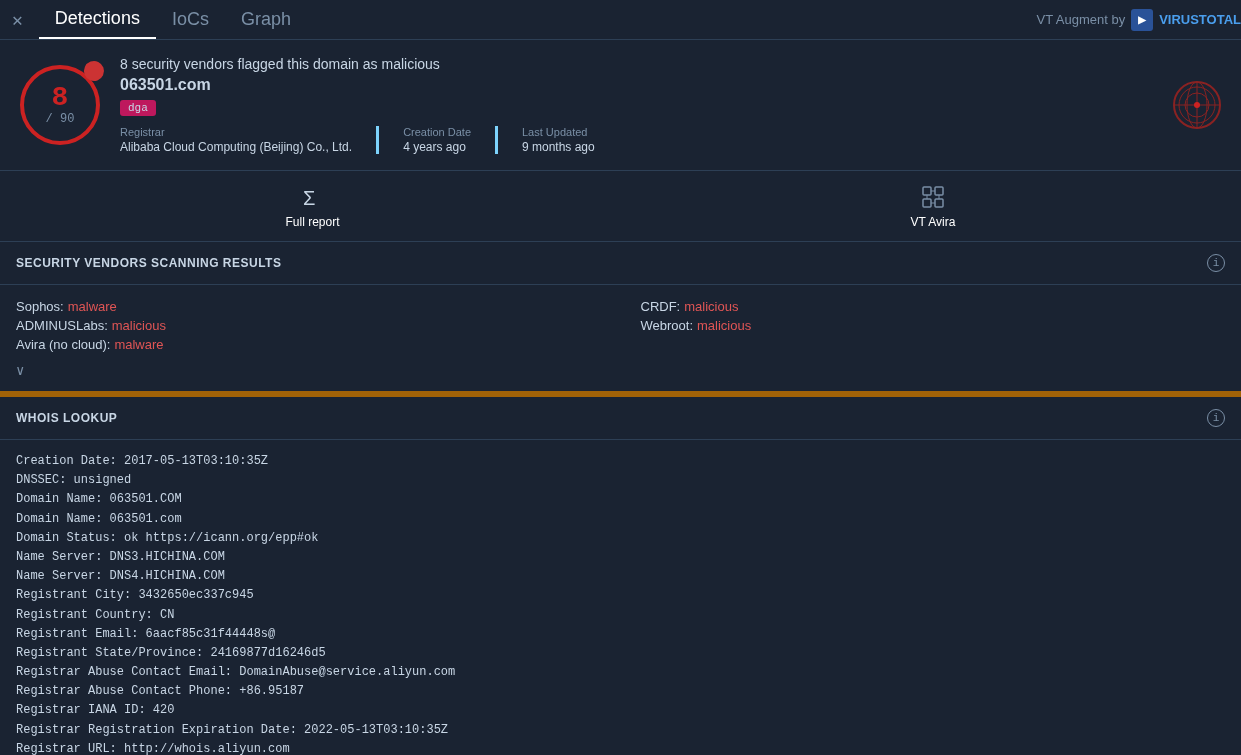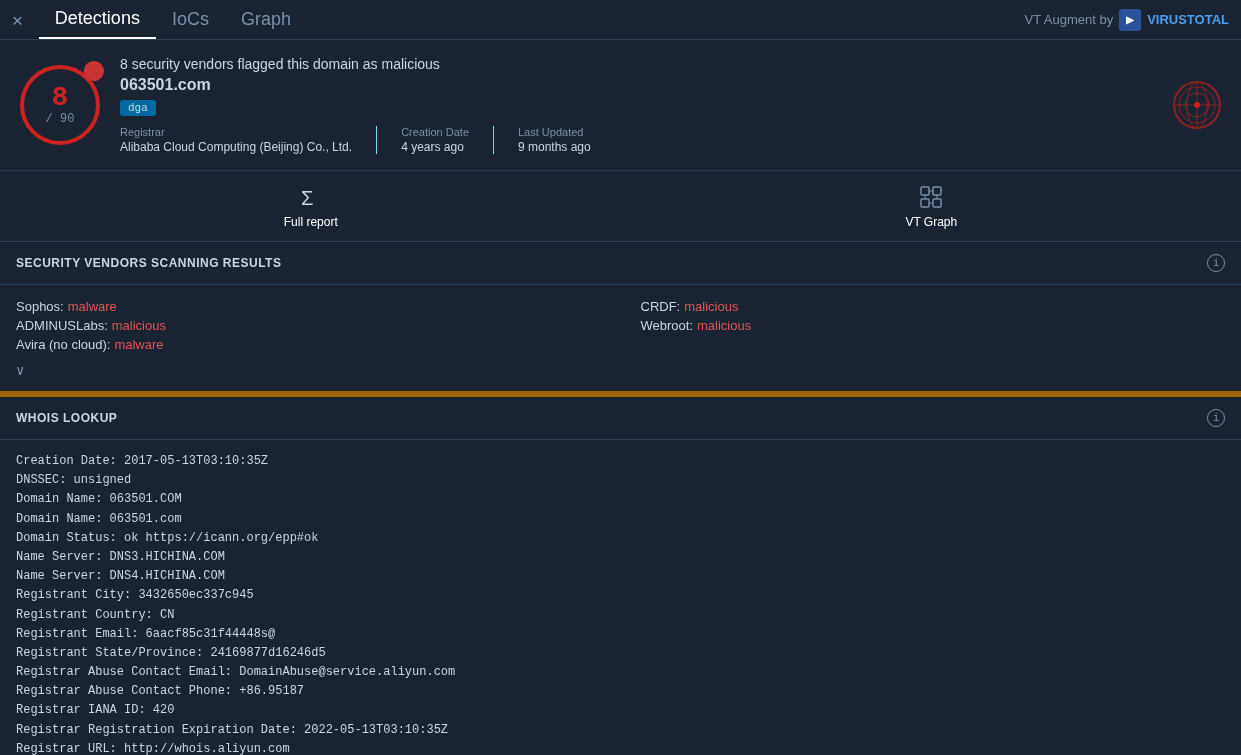--- a/index.html
+++ b/index.html
@@ -44,21 +44,21 @@
       color: #7a8fa6;
       font-size: 18px;
       font-family: Arial, sans-serif;
     }
     .header-tab.active {
       color: #ffffff;
       border-bottom: 2px solid #ffffff;
     }
     .header-augment {
       position: absolute;
-      right: 12px;
+      right: 0;
       display: flex;
       align-items: center;
       gap: 6px;
       font-size: 13px;
       color: #7a8fa6;
       font-family: Arial, sans-serif;
     }
     .vt-logo {
       display: flex;
       align-items: center;
@@ -132,36 +132,36 @@
     }
     .summary-domain {
       font-size: 16px;
       color: #c8d6e5;
       font-weight: bold;
       margin-bottom: 6px;
       font-family: Arial, sans-serif;
     }
     .tag-badge {
       display: inline-block;
-      background: #0369a1;
+      background: #be185d;
       color: #c8d6e5;
       padding: 2px 8px;
       border-radius: 3px;
       font-size: 11px;
       margin-bottom: 10px;
     }
     .summary-meta {
       display: flex;
       align-items: flex-start;
       gap: 0;
     }
     .meta-block {
       padding-right: 24px;
       margin-right: 24px;
-      border-right: 1px solid #7dd3fc;
+      border-right: 3px solid #7dd3fc;
     }
     .meta-block:last-child {
       border-right: none;
     }
     .meta-label {
       font-size: 11px;
       color: #7a8fa6;
       margin-bottom: 2px;
       font-family: Arial, sans-serif;
     }
@@ -354,21 +354,21 @@
         <rect x="4" y="4" width="8" height="8" rx="1" fill="none" stroke="#7a8fa6" stroke-width="1.5"></rect>
         <rect x="16" y="4" width="8" height="8" rx="1" fill="none" stroke="#7a8fa6" stroke-width="1.5"></rect>
         <rect x="4" y="16" width="8" height="8" rx="1" fill="none" stroke="#7a8fa6" stroke-width="1.5"></rect>
         <rect x="16" y="16" width="8" height="8" rx="1" fill="none" stroke="#7a8fa6" stroke-width="1.5"></rect>
         <line x1="12" y1="8" x2="16" y2="8" stroke="#7a8fa6" stroke-width="1"></line>
         <line x1="8" y1="12" x2="8" y2="16" stroke="#7a8fa6" stroke-width="1"></line>
         <line x1="20" y1="12" x2="20" y2="16" stroke="#7a8fa6" stroke-width="1"></line>
         <line x1="12" y1="20" x2="16" y2="20" stroke="#7a8fa6" stroke-width="1"></line>
       </svg>
     </div>
-    <div class="action-label">VT Graph</div>
+    <div class="action-label">VT Avira</div>
   </div>
 </div>
 
 <div class="section">
   <div class="section-header">
     <div class="section-title">SECURITY VENDORS SCANNING RESULTS</div>
     <div class="info-icon">i</div>
   </div>
   <div class="detections-content">
     <div class="detections-grid">

